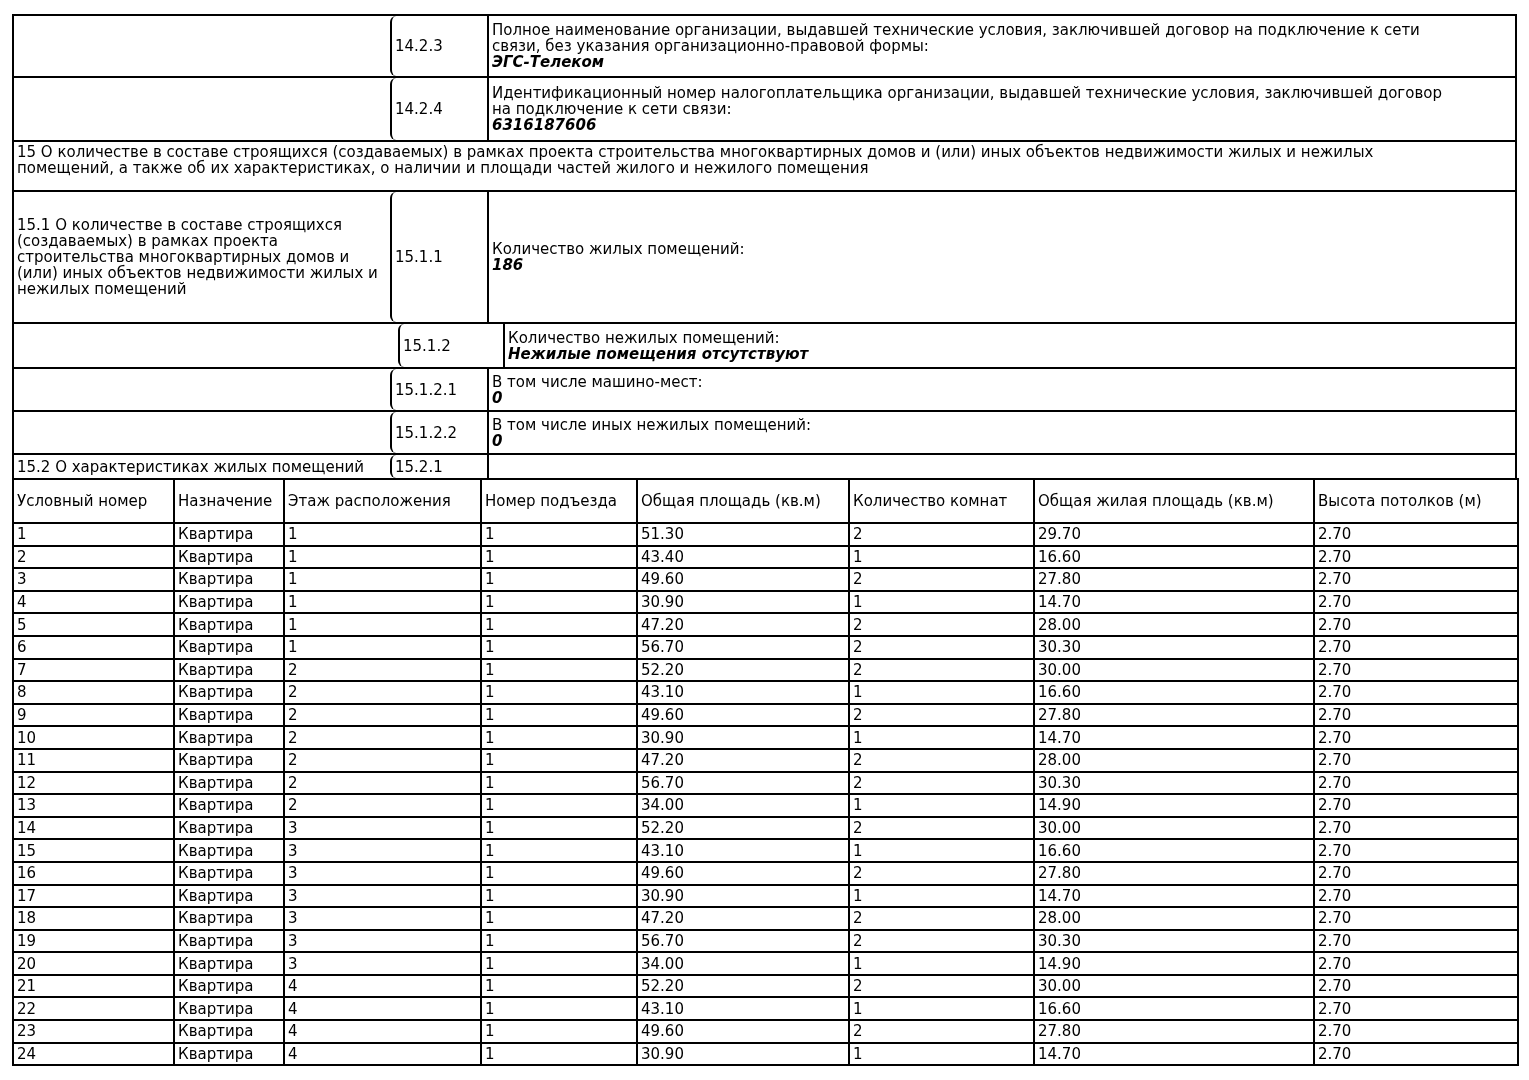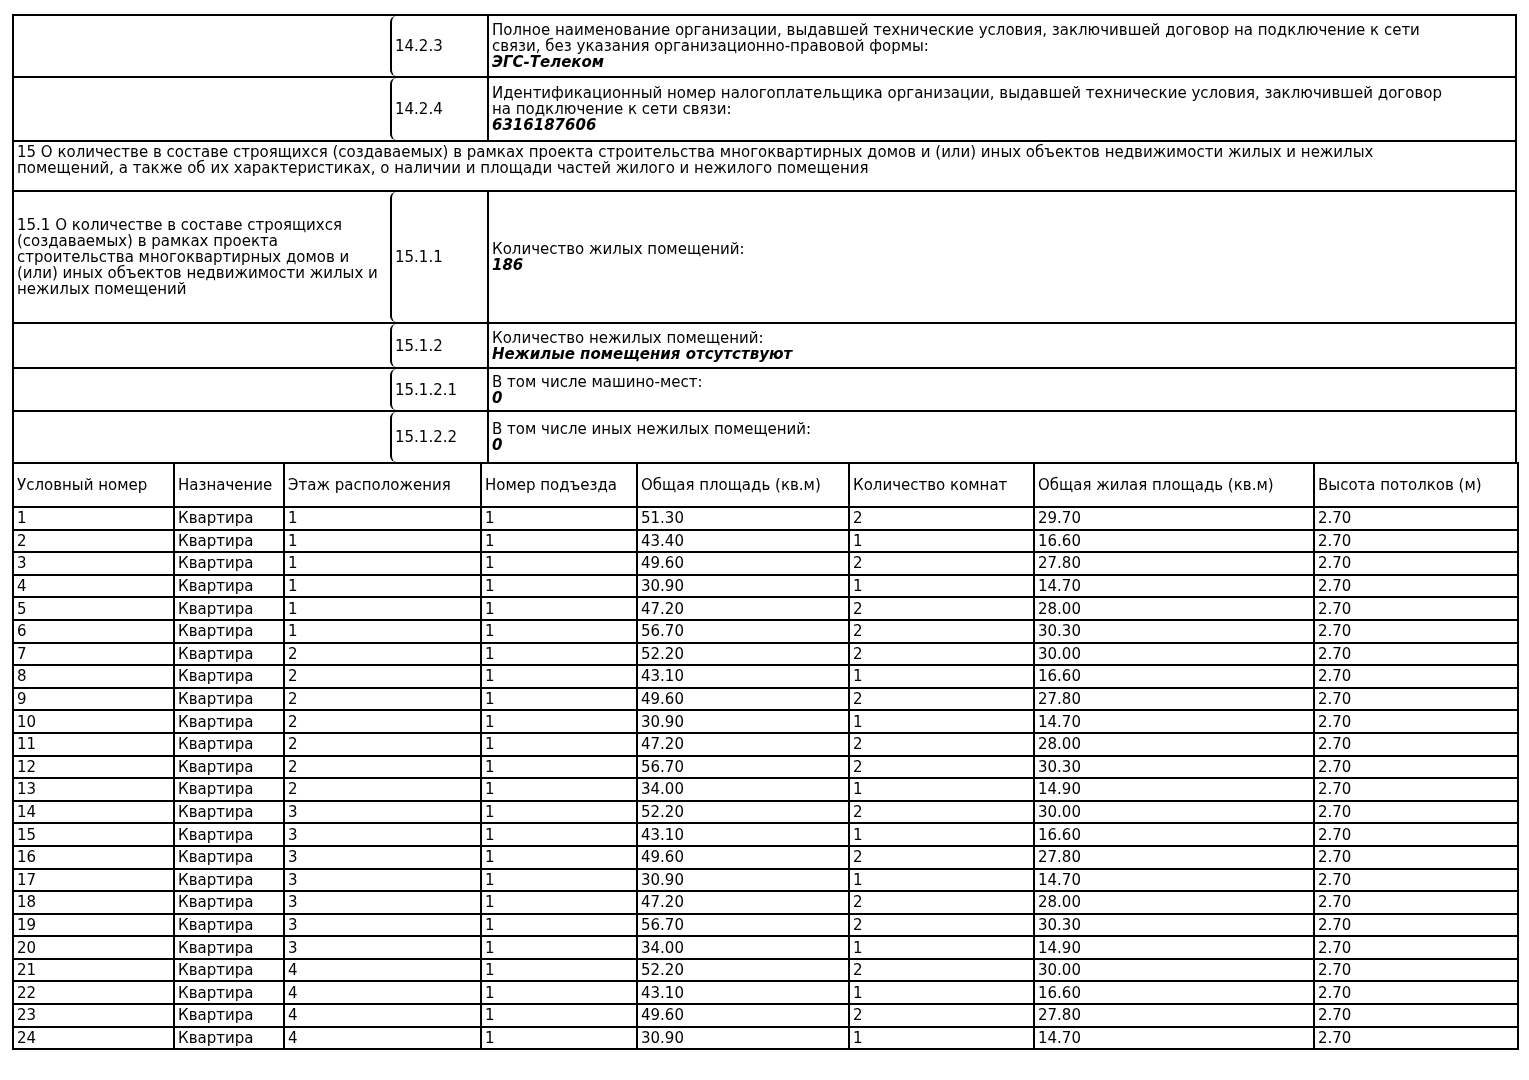--- a/index.html
+++ b/index.html
@@ -28,23 +28,23 @@
   .cell:first-child { border-left: none; }
   .c1 { width: 376px; }
   .c2 { width: 97px; border-radius: 6px; }
   .c3 { flex: 1; padding-right: 60px; }
   .section-cell { flex: 1; padding: 2px 100px 14px 3px; }
   .val { font-weight: bold; font-style: italic; }
   .h-r1 { height: 60px; }
   .h-r2 { height: 64px; }
   .h-r3 { height: 50px; }
   .h-r4 { height: 132px; }
-  .h-r5 { height: 45px; }
+  .h-r5 { height: 45px; gap: 8px; }
   .h-r6 { height: 43px; }
-  .h-r7 { height: 52px; }
+  .h-r7 { height: 43px; }
   .h-r8 { height: 25px; }
 
   
   table.apts { border-collapse: collapse; table-layout: fixed; width: 1505px; }
   .apts th, .apts td {
     border: 2px solid #000;
     text-align: left;
     font-weight: normal;
     padding: 0 2px 0 3px;
     overflow: hidden;
@@ -112,20 +112,25 @@
 
     <div class="trow h-r7">
       <div class="cell c1"></div>
       <div class="cell c2">15.1.2.2</div>
       <div class="cell c3">
         <div class="txt">В том числе иных нежилых помещений:</div>
         <div class="val">0</div>
       </div>
     </div>
 
+    <div class="trow h-r8">
+      <div class="cell c1">15.2 О характеристиках жилых помещений</div>
+      <div class="cell c2">15.2.1</div>
+      <div class="cell c3"></div>
+    </div>
 
   </div>
 
   <table class="apts">
     <colgroup>
         <col style="width: 161px;">
         <col style="width: 110px;">
         <col style="width: 197px;">
         <col style="width: 156px;">
         <col style="width: 212px;">

